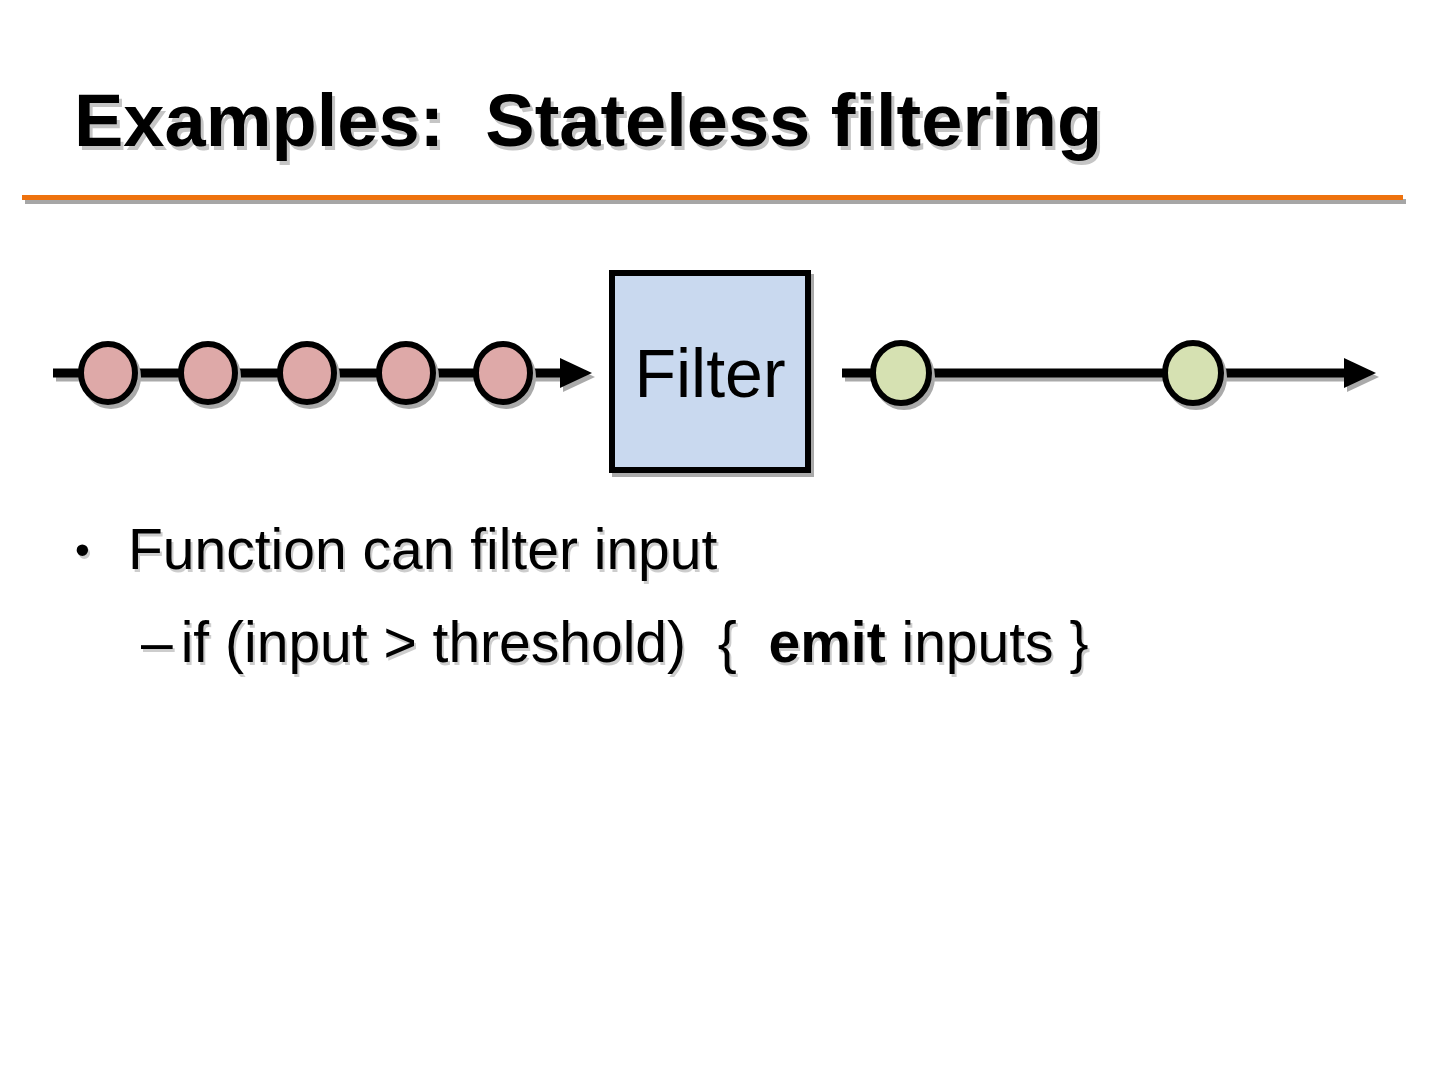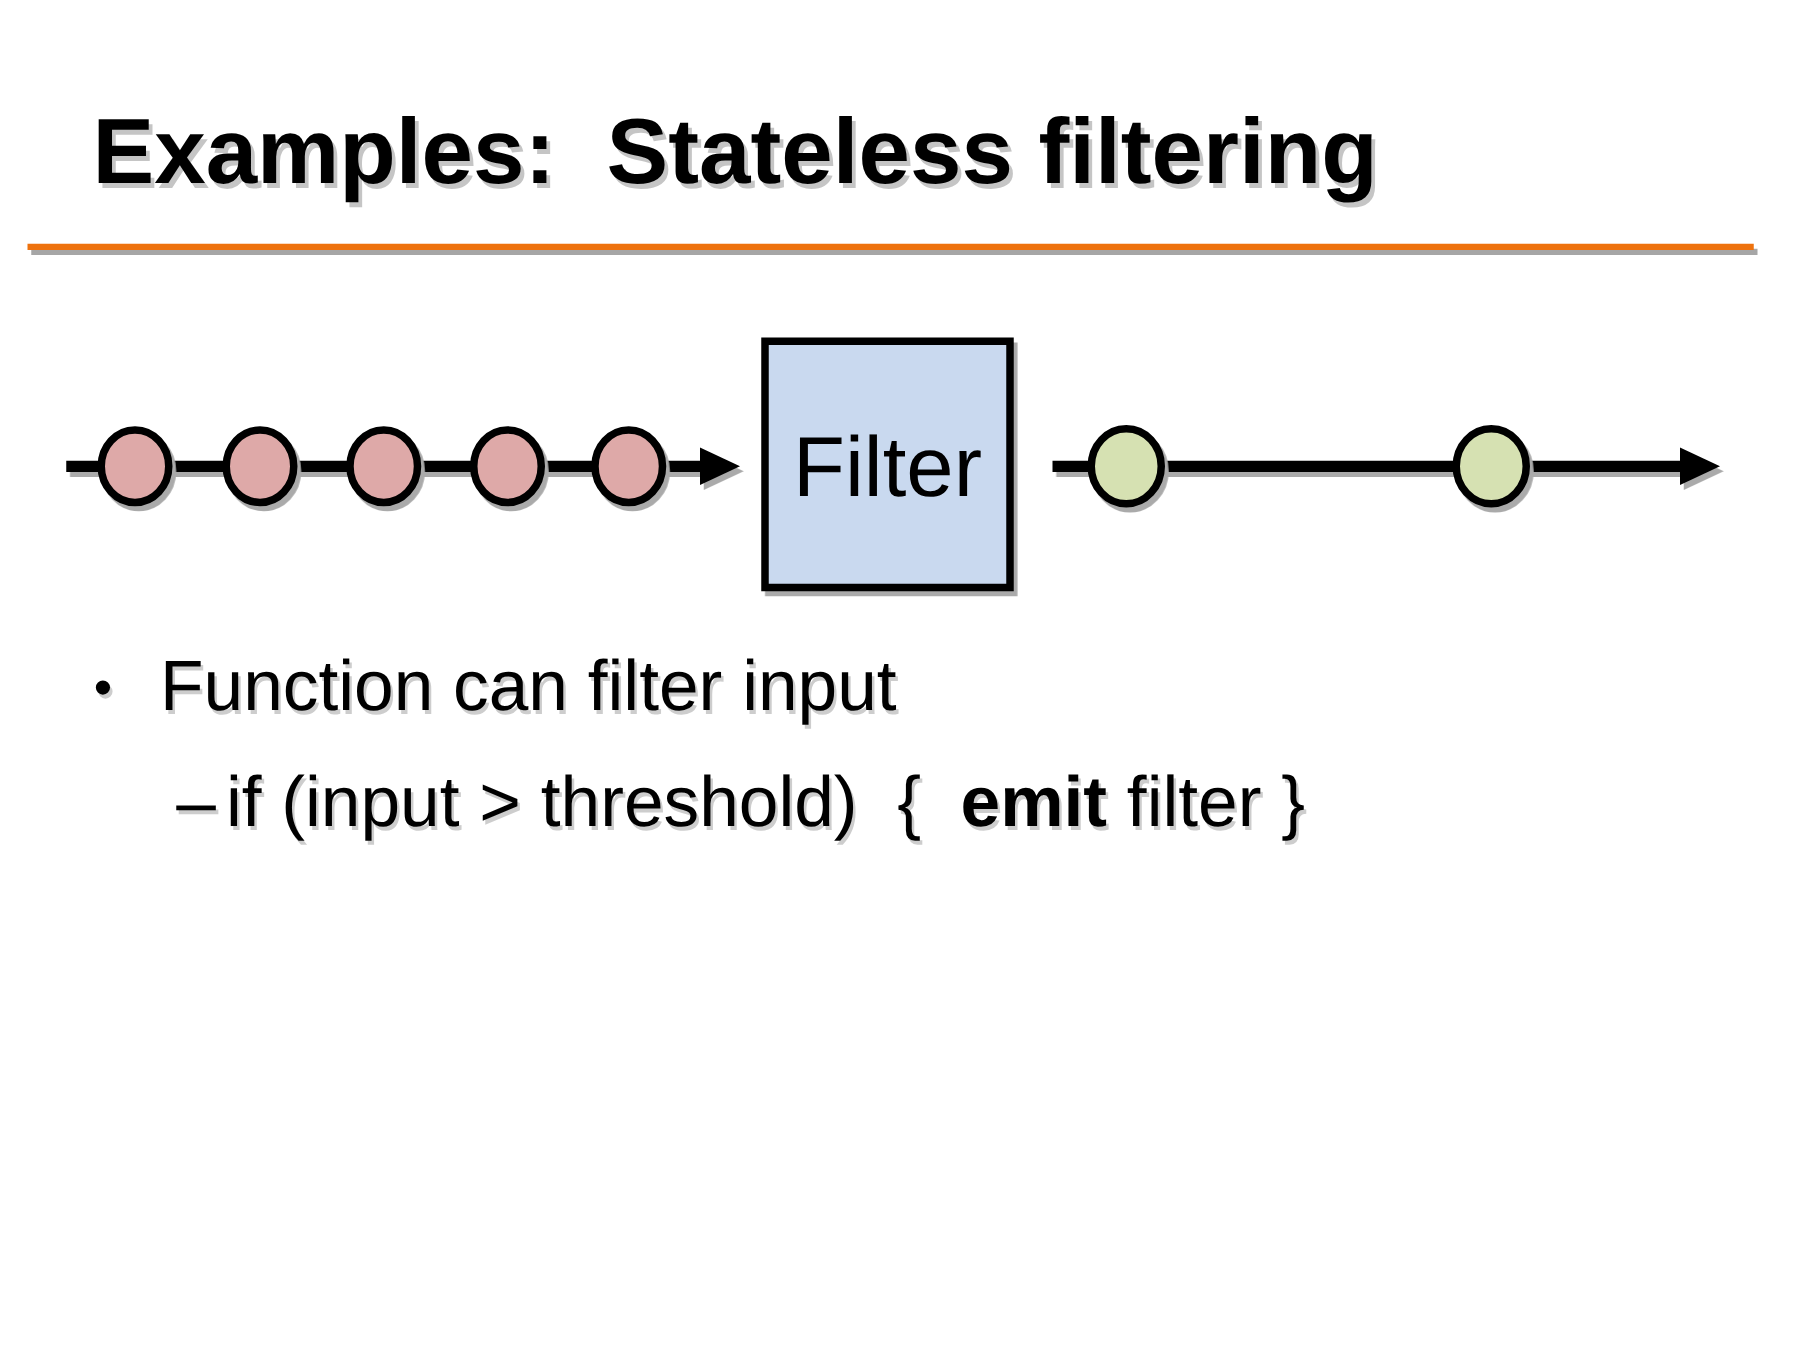--- a/index.html
+++ b/index.html
@@ -78,18 +78,18 @@
     <ellipse class="shape" cx="1193" cy="123" rx="28" ry="30" stroke="#000000" stroke-width="6" fill="#d6e1b2"></ellipse>
   </svg>
 
   <div class="bullet-row b1">
     <span class="dot">•</span>
     <span>Function can filter input</span>
   </div>
 
   <div class="bullet-row b2">
     <span class="dash">–</span>
-    <span><span>if (input &gt; threshold)  {  </span><span class="bold">emit</span><span> filter }</span></span>
+    <span><span>if (input &gt; threshold)  {  </span><span class="bold">emit</span><span> inputs }</span></span>
   </div>
 
   <div class="page-number" style="color: rgb(232, 105, 11);">4</div>
 
 </div>
 
 </body></html>

